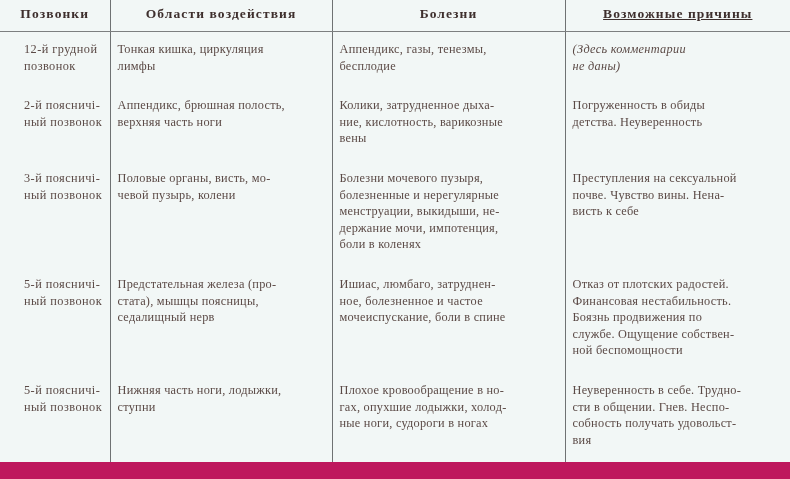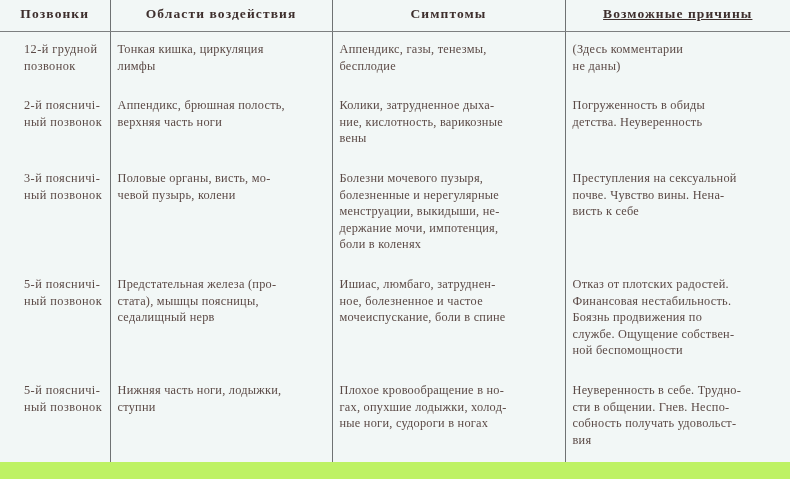--- a/index.html
+++ b/index.html
@@ -12,21 +12,21 @@
     height: 479px;
     overflow: hidden;
     font-family: "Liberation Serif", "DejaVu Serif", serif;
     color: #4a3b38;
   }
 
   .sheet {
     position: relative;
     width: 790px;
     height: 479px;
-    background: #bef264;
+    background: #be185d;
     box-sizing: border-box;
   }
 
   table.spine-table {
     width: 790px;
     border-collapse: collapse;
     table-layout: fixed;
   }
 
   
@@ -70,20 +70,21 @@
     white-space: pre-line;
     padding-left: 24px;
   }
   tbody td.col-areas,
   tbody td.col-symptoms,
   tbody td.col-causes {
     white-space: pre-line;
   }
 
   td.italic-note {
+    font-style: italic;
     letter-spacing: 0.3px;
   }
 
   
   col.c1 { width: 110px; }
   col.c2 { width: 222px; }
   col.c3 { width: 233px; }
   col.c4 { width: 225px; }
 </style>
 </head>
@@ -94,21 +95,21 @@
     <colgroup>
       <col class="c1">
         <col class="c2">
         <col class="c3">
         <col class="c4">
     </colgroup>
     <thead>
       <tr>
         <th>Позвонки</th>
         <th>Области воздействия</th>
-        <th>Симптомы</th>
+        <th>Болезни</th>
         <th class="last-col">Возможные причины</th>
       </tr>
     </thead>
     <tbody>
         <tr>
           <td class="col-vertebra">12-й грудной
 позвонок</td>
           <td class="col-areas">Тонкая кишка, циркуляция
 лимфы</td>
           <td class="col-symptoms">Аппендикс, газы, тенезмы,

